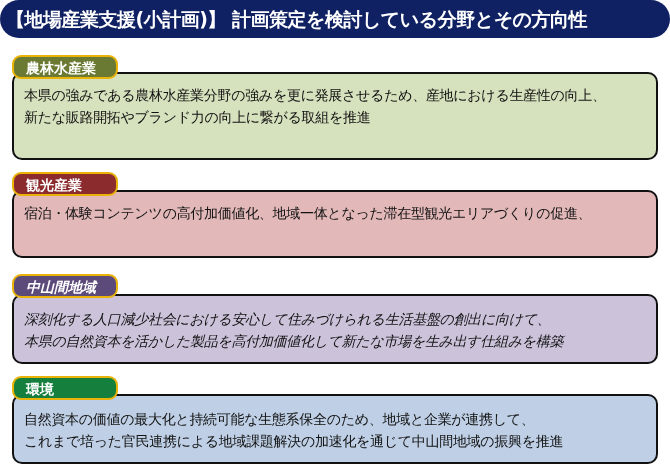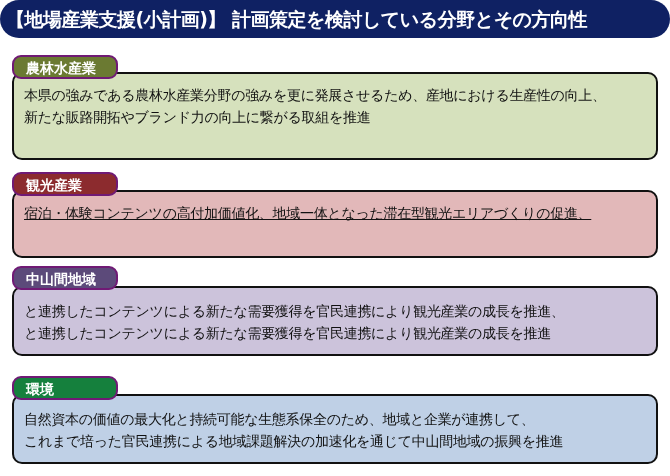--- a/index.html
+++ b/index.html
@@ -5,49 +5,49 @@
   html,body{margin:0;padding:0;}
   body{width:670px;height:476px;background:#ffffff;position:relative;overflow:hidden;
        font-family:"DejaVu Sans","Liberation Sans",sans-serif;}
   .header{position:absolute;left:0;top:0;width:670px;height:38px;background:#0f2163;
           color:#ffffff;font-weight:bold;font-size:19px;line-height:38px;padding-left:6px;
           box-sizing:border-box;white-space:nowrap;letter-spacing:-0.5px;border-radius:19px;}
   .section{position:absolute;left:12px;width:648px;}
   .body-box{position:absolute;left:0;width:646px;border:2px solid #111;border-radius:10px;
             box-sizing:border-box;padding:10px 0 0 10px;font-size:14px;line-height:22px;color:#111;
             letter-spacing:-0.3px;white-space:nowrap;}
-  .tab{position:absolute;left:0;top:0;height:24px;padding:0 12px;border:2px solid #701a75;
+  .tab{position:absolute;left:0;top:0;height:24px;padding:0 12px;border:2px solid #eab308;
        border-radius:9px;color:#fff;font-weight:bold;font-size:14px;line-height:23px;
        box-sizing:border-box;z-index:2;min-width:106px;}
 </style>
 </head>
 <body>
 
 <div class="header">【地場産業支援(小計画)】 計画策定を検討している分野とその方向性</div>
 
 <div class="section" style="top:55px;height:86px;">
   <div class="tab" style="background:#6b7a32;">農林水産業</div>
   <div class="body-box" style="top:17px;height:88px;background:#d6e1bd;">
     <div>本県の強みである農林水産業分野の強みを更に発展させるため、産地における生産性の向上、</div>
     <div>新たな販路開拓やブランド力の向上に繋がる取組を推進</div>
   </div>
 </div>
 
 <div class="section" style="top:160px;height:86px;margin-top:12px;">
   <div class="tab" style="background:#8c2b2e;">観光産業</div>
-  <div class="body-box" style="top:18px;height:68px;background:#e2b8b9;text-decoration:underline;">
+  <div class="body-box" style="top:18px;height:68px;background:#e2b8b9;">
     <div>宿泊・体験コンテンツの高付加価値化、地域一体となった滞在型観光エリアづくりの促進、</div>
   </div>
 </div>
 
-<div class="section" style="top:266px;height:90px;">
+<div class="section" style="top:274px;height:90px;font-style:italic;">
   <div class="tab" style="background:#5c4a7a;">中山間地域</div>
   <div class="body-box" style="top:20px;height:70px;background:#ccc3db;padding-top:12px;">
-    <div>と連携したコンテンツによる新たな需要獲得を官民連携により観光産業の成長を推進、</div>
-    <div>と連携したコンテンツによる新たな需要獲得を官民連携により観光産業の成長を推進</div>
+    <div>深刻化する人口減少社会における安心して住みづけられる生活基盤の創出に向けて、</div>
+    <div>本県の自然資本を活かした製品を高付加価値化して新たな市場を生み出す仕組みを構築</div>
   </div>
 </div>
 
 <div class="section" style="top:376px;height:88px;">
   <div class="tab" style="background:#15803d;">環境</div>
   <div class="body-box" style="top:18px;height:70px;background:#bfd0e6;padding-top:12px;">
     <div>自然資本の価値の最大化と持続可能な生態系保全のため、地域と企業が連携して、</div>
     <div>これまで培った官民連携による地域課題解決の加速化を通じて中山間地域の振興を推進</div>
   </div>
 </div>

